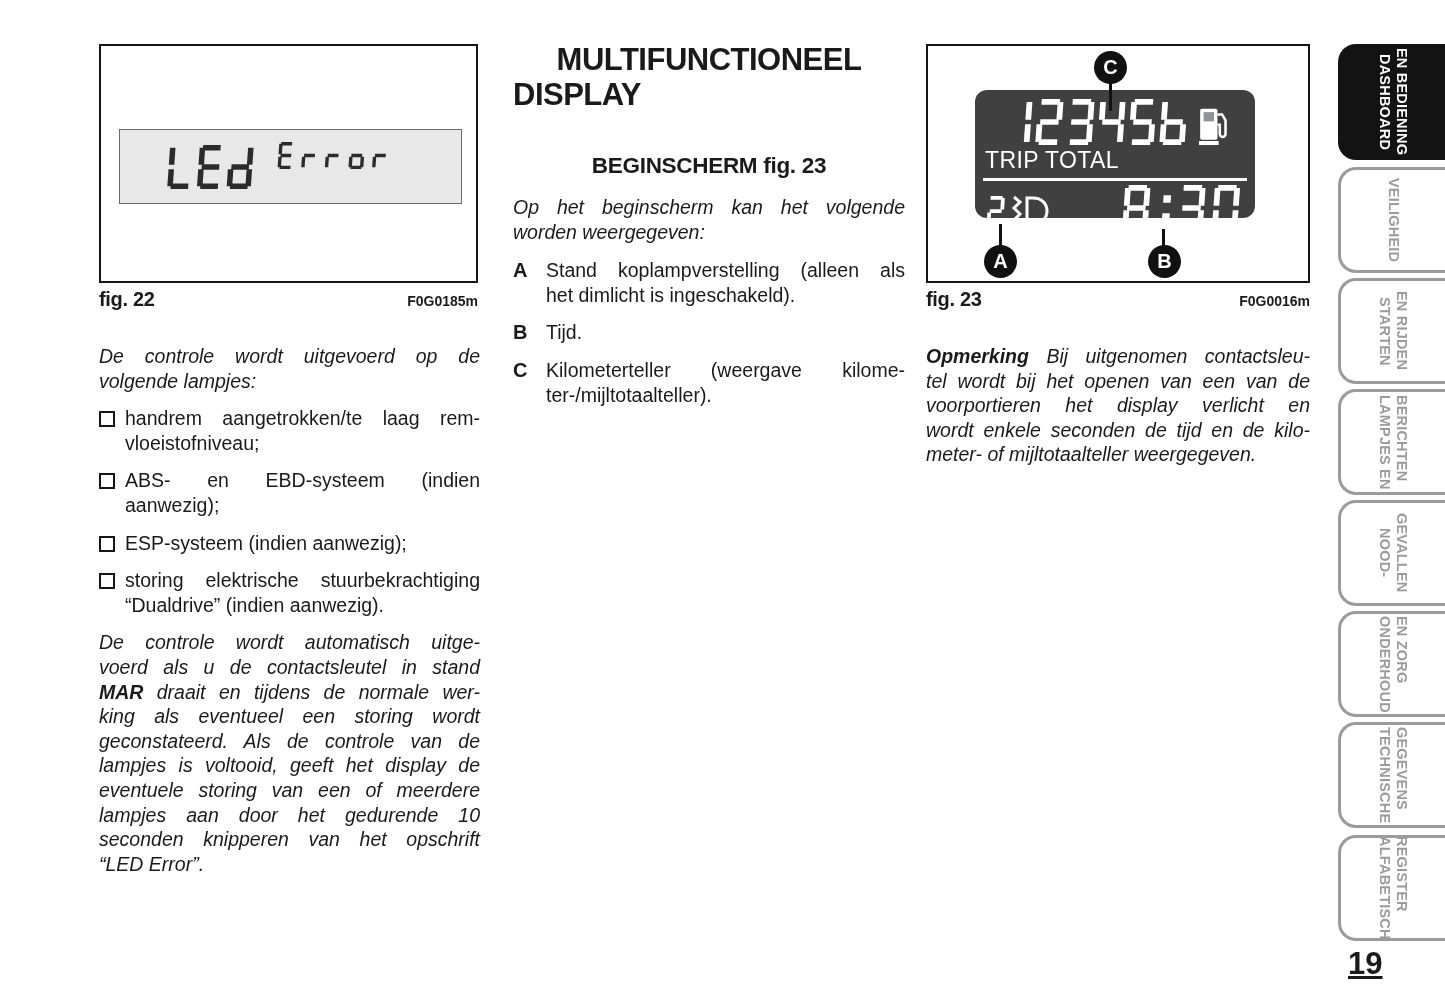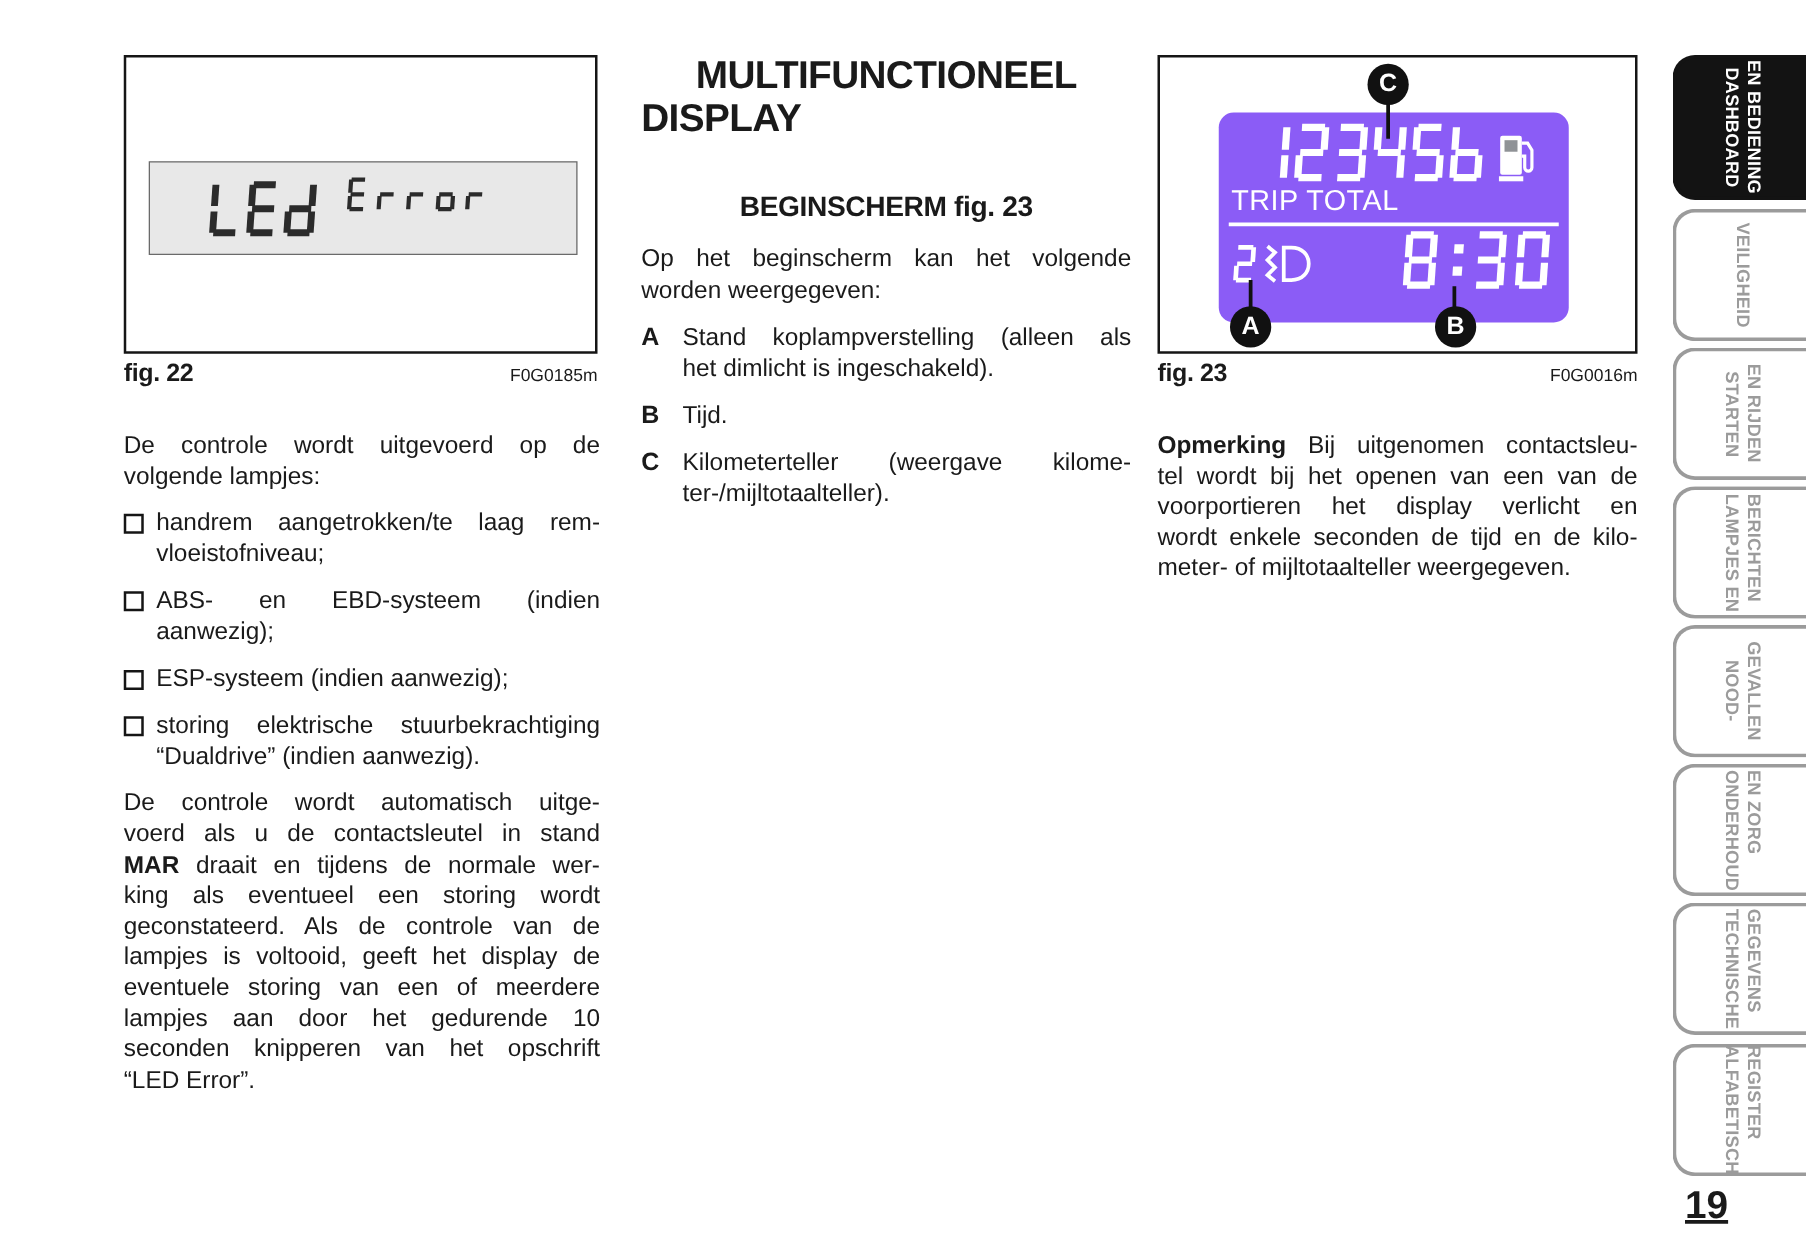--- a/index.html
+++ b/index.html
@@ -13,53 +13,53 @@
 
   .lcd{position:absolute;left:18px;top:83px;width:343px;height:75px;background:#e8e8e8;
        border:1.5px solid #6a6a6a;box-sizing:border-box;display:flex;align-items:flex-start;
        padding:12px 0 0 48px;}
   .seg-led{margin-top:3px;}
   .seg-err{margin-left:26px;}
   .sevenseg{display:inline-block;}
   .seg-dark{color:#2b2b2b;}
   .seg-light{color:#ffffff;}
 
-  .display{position:absolute;left:47px;top:44px;width:280px;height:168px;
-           background:#8b5cf6;border-radius:12px;}
+  .display{position:absolute;left:47px;top:44px;width:280px;height:128px;
+           background:#404040;border-radius:12px;}
   .odo{position:absolute;left:30px;top:9px;}
   .fuel-icon{position:absolute;right:26px;top:16px;}
   .units{position:absolute;left:10px;right:12px;top:57px;display:flex;justify-content:space-between;
          color:#fff;font-size:23px;letter-spacing:.4px;}
   .sep{position:absolute;left:8px;right:8px;top:88px;height:3px;background:#fff;}
   .lamp{position:absolute;left:12px;top:102px;display:flex;align-items:center;}
   .clock{position:absolute;right:14px;top:95px;}
 
   .callout{position:absolute;width:33px;height:33px;border-radius:50%;background:#111;color:#fff;
            font-weight:700;font-size:20px;display:flex;align-items:center;justify-content:center;}
   .cl-line{position:absolute;width:3px;background:#111;}
 
   .figcap{position:absolute;top:288px;display:flex;justify-content:space-between;align-items:baseline;}
   .cap22{left:99px;width:379px;}
   .cap23{left:926px;width:384px;}
   .figlabel{font-size:20px;font-weight:600;letter-spacing:-.3px;}
-  .figcode{font-size:14px;font-weight:400;}
+  .figcode{font-size:14px;font-weight:700;}
 
   
   .col{position:absolute;}
   .leftcol{left:99px;top:344px;width:381px;}
   .midcol{left:513px;top:42px;width:392px;}
   .rightcol{left:926px;top:344px;width:384px;}
 
   .line{font-size:19.5px;line-height:24.6px;text-align:justify;text-align-last:justify;}
   .line-last{text-align-last:left;}
   .hline{text-align:center;}
   .lefthead{font-size:22.5px;line-height:27px;font-weight:700;letter-spacing:-.3px;margin:0 0 13px 0;}
   .h1{font-size:31px;line-height:35px;font-weight:700;letter-spacing:-.5px;margin:0;}
   .h2{font-size:22.5px;font-weight:700;letter-spacing:-.3px;margin:41px 0 16px 0;text-align:center;}
-  .para{margin:0 0 13px 0;}
+  .para{margin:0 0 13px 0;font-style:italic;}
   .outro{margin-top:0;}
   .bullets{margin:0;}
   .bullet{display:flex;margin-bottom:13px;}
   .cbx{flex:0 0 auto;width:12px;height:12px;border:2.5px solid #151515;margin:5px 10px 0 0;}
   .btext{flex:1;min-width:0;}
   .abc{margin-top:14px;}
   .item{display:flex;margin-bottom:13px;}
   .key{flex:0 0 33px;font-weight:700;font-size:20px;line-height:24.6px;}
   .itext{flex:1;min-width:0;}
 

